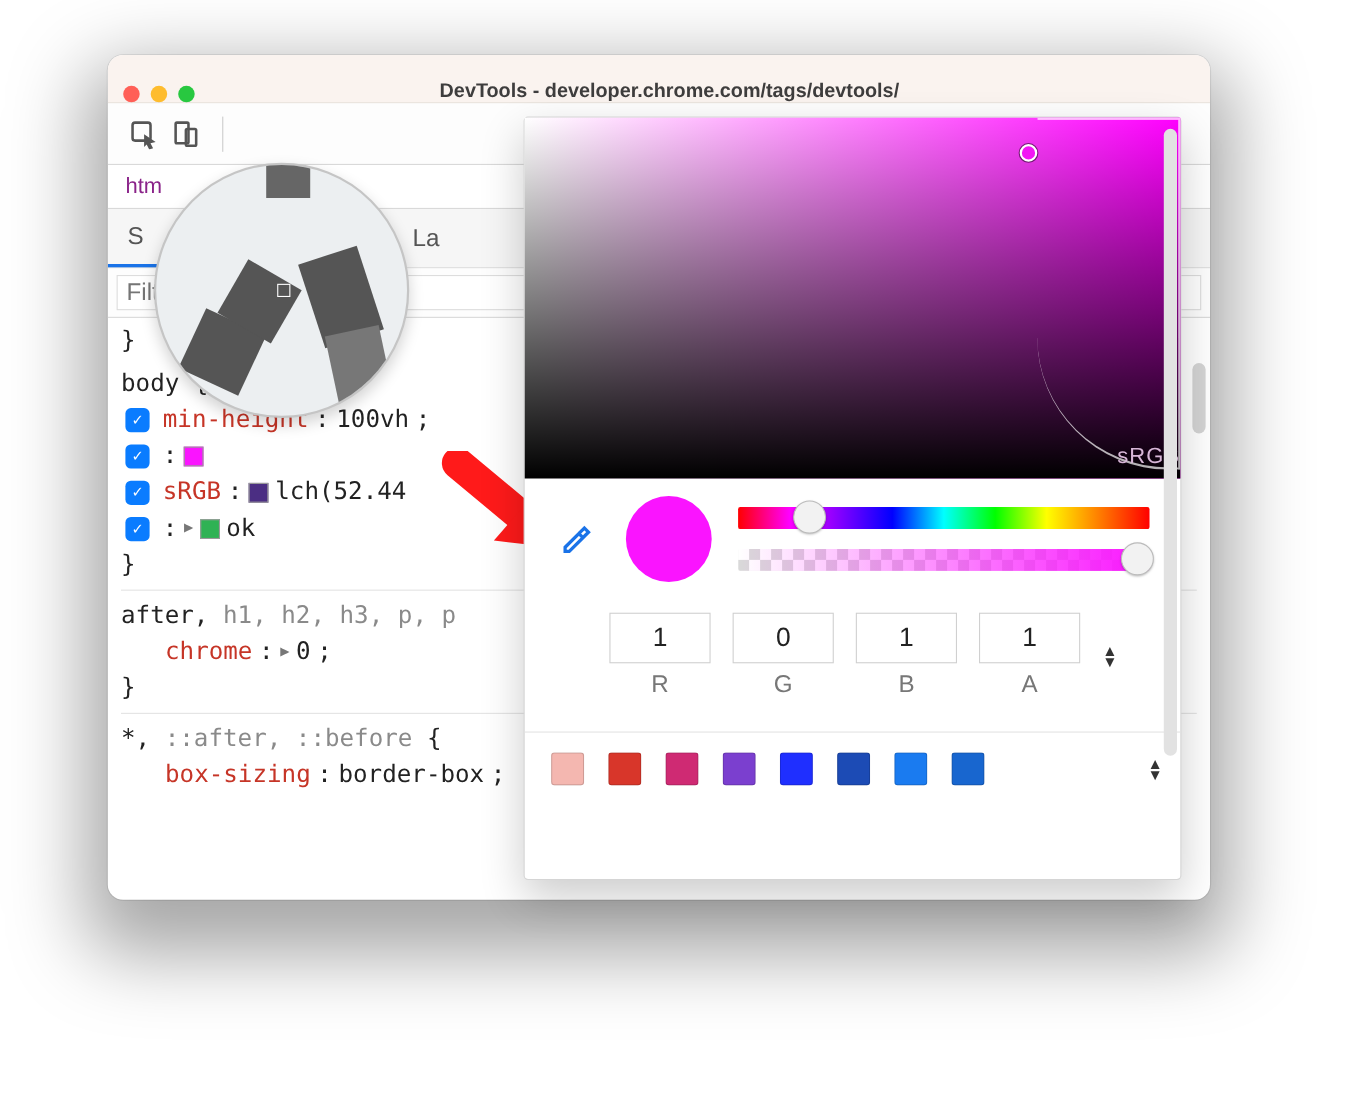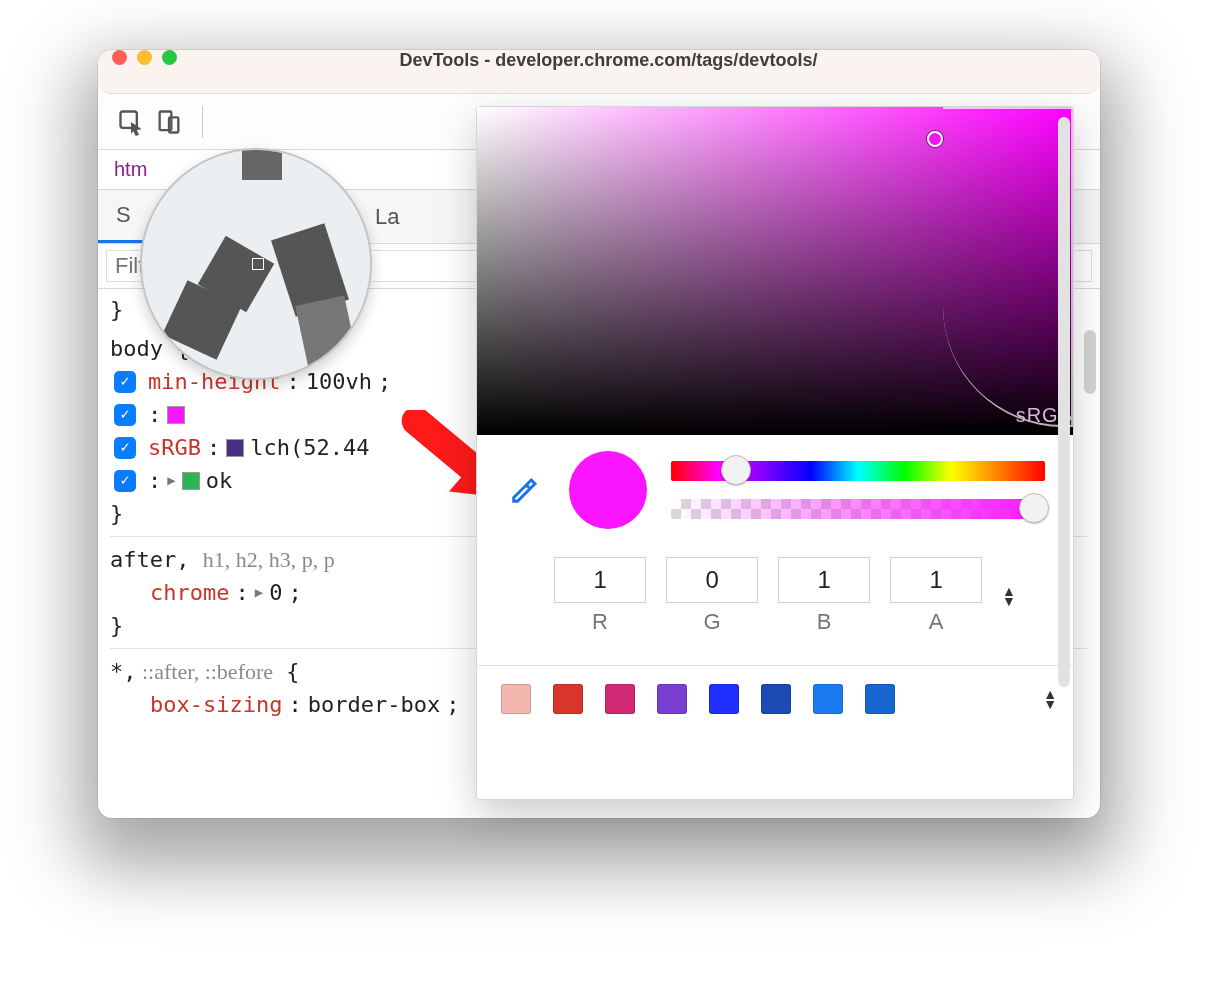--- a/index.html
+++ b/index.html
@@ -21,23 +21,22 @@
     background: #fff;
     overflow: hidden;
   }
 
   
   .titlebar {
     height: 44px;
     background: #faf3ef;
     border-bottom: 1px solid #e4ded9;
     display: flex;
-    align-items: flex-start;
+    align-items: flex-end;
     padding-left: 14px;
-    border-radius: 13px;
   }
   .traffic { display:flex; gap:10px; }
   .dot { width:15px; height:15px; border-radius:50%; }
   .dot.red { background:#ff5f57; }
   .dot.yellow { background:#febc2e; }
   .dot.green { background:#28c840; }
   .title-text {
     flex:1; text-align:center;
     font-weight:600; font-size:18px;
     color:#3e3d3d;
@@ -95,21 +94,21 @@
 
   
   .styles {
     font-family: Menlo, monospace;
     font-size: 22px;
     line-height: 1.5;
     padding: 4px 12px 20px 12px;
     color:#222;
   }
   .rule { border-top: 1px solid #e3e3e3; margin-top:6px; padding-top:6px; }
-  .selector .dim { color:#8a8a8a;font-family:Liberation Serif, serif; }
+  .selector .dim { color:#8a8a8a; }
   .prop-row { display:flex; align-items:center; gap:6px; padding-left: 4px; }
   .chk {
     width:22px; height:22px; border-radius:5px;
     background:#0a7cff; display:inline-flex; align-items:center; justify-content:center;
     color:#fff; font-size:15px; font-weight:700;
     margin-right: 6px;
   }
   .propname { color:#c63527; }
   .propval { color:#222; }
   .swatch { width:18px; height:18px; display:inline-block; border:1px solid #999; vertical-align:middle; }

